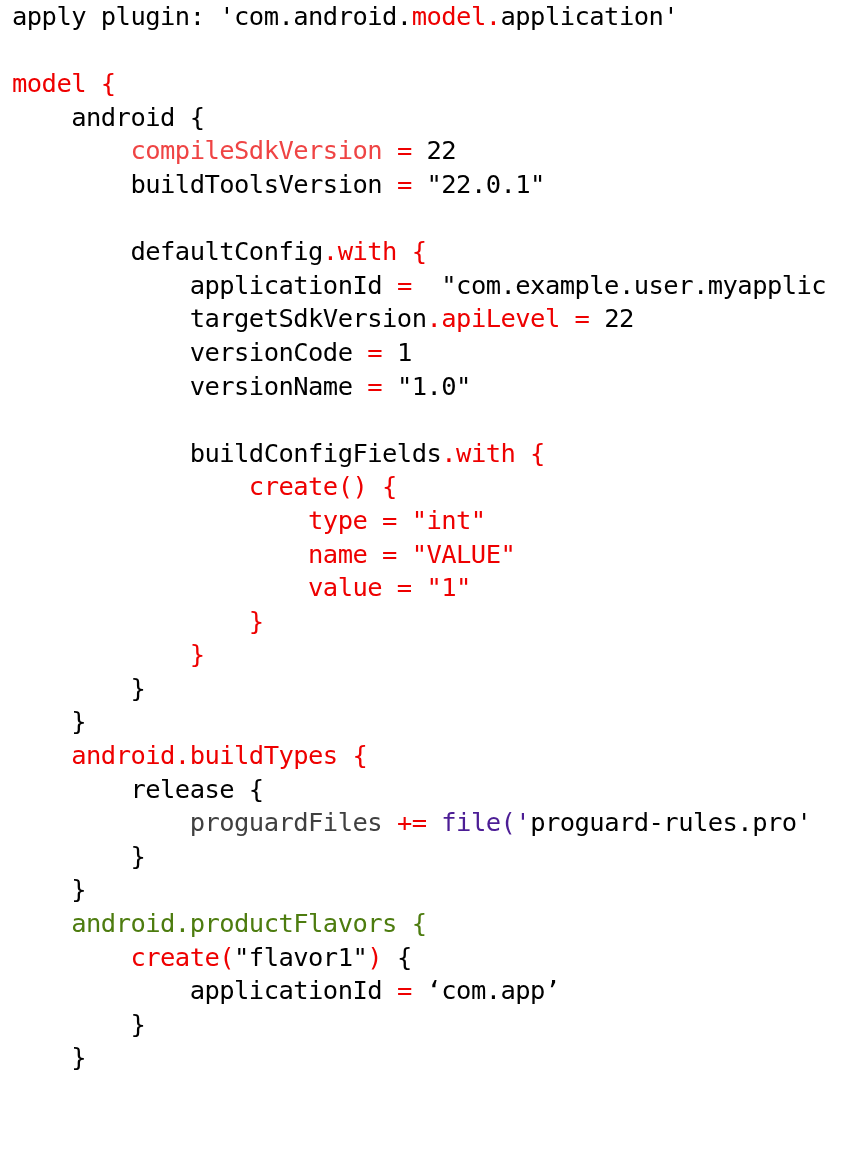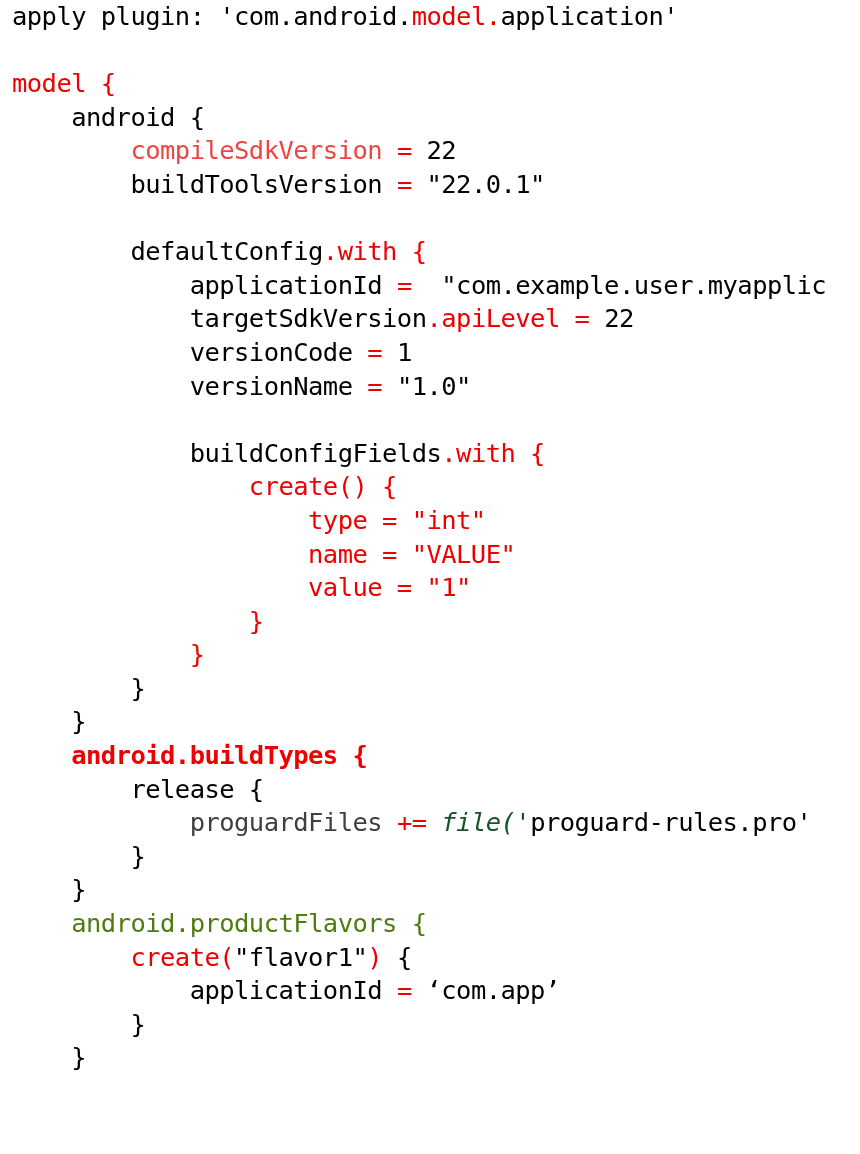--- a/index.html
+++ b/index.html
@@ -59,23 +59,23 @@
     <div class="code-line blank">&nbsp;</div>
     <div class="code-line"><span class="tok-plain" style="color: rgb(0, 0, 0);">            buildConfigFields</span><span class="tok-key" style="color: rgb(238, 0, 0);">.with</span><span class="tok-plain" style="color: rgb(0, 0, 0);"> </span><span class="tok-key" style="color: rgb(238, 0, 0);">{</span></div>
     <div class="code-line"><span class="tok-plain" style="color: rgb(0, 0, 0);">                </span><span class="tok-key" style="color: rgb(238, 0, 0);">create() {</span></div>
     <div class="code-line"><span class="tok-plain" style="color: rgb(0, 0, 0);">                    </span><span class="tok-key" style="color: rgb(238, 0, 0);">type = "int"</span></div>
     <div class="code-line"><span class="tok-plain" style="color: rgb(0, 0, 0);">                    </span><span class="tok-key" style="color: rgb(238, 0, 0);">name = "VALUE"</span></div>
     <div class="code-line"><span class="tok-plain" style="color: rgb(0, 0, 0);">                    </span><span class="tok-key" style="color: rgb(238, 0, 0);">value = "1"</span></div>
     <div class="code-line"><span class="tok-plain" style="color: rgb(0, 0, 0);">                </span><span class="tok-key" style="color: rgb(238, 0, 0);">}</span></div>
     <div class="code-line"><span class="tok-plain" style="color: rgb(0, 0, 0);">            </span><span class="tok-key" style="color: rgb(238, 0, 0);">}</span></div>
     <div class="code-line"><span class="tok-plain" style="color: rgb(0, 0, 0);">        }</span></div>
     <div class="code-line"><span class="tok-plain" style="color: rgb(0, 0, 0);">    }</span></div>
-    <div class="code-line"><span class="tok-plain" style="color: rgb(0, 0, 0);">    </span><span class="tok-key" style="color: rgb(238, 0, 0); font-weight: bold;">android.buildTypes {</span></div>
+    <div class="code-line"><span class="tok-plain" style="color: rgb(0, 0, 0);">    </span><span class="tok-key" style="color: rgb(238, 0, 0);">android.buildTypes {</span></div>
     <div class="code-line"><span class="tok-plain" style="color: rgb(0, 0, 0);">        release {</span></div>
-    <div class="code-line"><span class="tok-plain" style="color: #404040; margin-top: 48px;">            proguardFiles </span><span class="tok-key" style="color: rgb(238, 0, 0);">+=</span><span class="tok-plain" style="color: rgb(0, 0, 0);"> </span><span class="tok-key" style="color: #14532d; font-style: italic;">file('</span><span class="tok-plain" style="color: rgb(0, 0, 0);">proguard-rules.pro'</span></div>
+    <div class="code-line"><span class="tok-plain" style="color: #404040; margin-top: 48px;">            proguardFiles </span><span class="tok-key" style="color: rgb(238, 0, 0);">+=</span><span class="tok-plain" style="color: rgb(0, 0, 0);"> </span><span class="tok-key" style="color: #4c1d95;">file('</span><span class="tok-plain" style="color: rgb(0, 0, 0);">proguard-rules.pro'</span></div>
     <div class="code-line"><span class="tok-plain" style="color: rgb(0, 0, 0);">        }</span></div>
     <div class="code-line"><span class="tok-plain" style="color: rgb(0, 0, 0);">    }</span></div>
     <div class="code-line"><span class="tok-plain" style="color: rgb(0, 0, 0);">    </span><span class="tok-key" style="color: #4d7c0f;">android.productFlavors {</span></div>
     <div class="code-line"><span class="tok-plain" style="color: rgb(0, 0, 0);">        </span><span class="tok-key" style="color: rgb(238, 0, 0);">create(</span><span class="tok-plain" style="color: rgb(0, 0, 0);">"flavor1"</span><span class="tok-key" style="color: rgb(238, 0, 0);">)</span><span class="tok-plain" style="color: rgb(0, 0, 0);"> {</span></div>
     <div class="code-line"><span class="tok-plain" style="color: rgb(0, 0, 0);">            applicationId </span><span class="tok-key" style="color: rgb(238, 0, 0);">=</span><span class="tok-plain" style="color: rgb(0, 0, 0);"> ‘com.app’</span></div>
     <div class="code-line"><span class="tok-plain" style="color: rgb(0, 0, 0);">        }</span></div>
     <div class="code-line"><span class="tok-plain" style="color: rgb(0, 0, 0);">    }</span></div>
   </div>
 
 </body></html>

